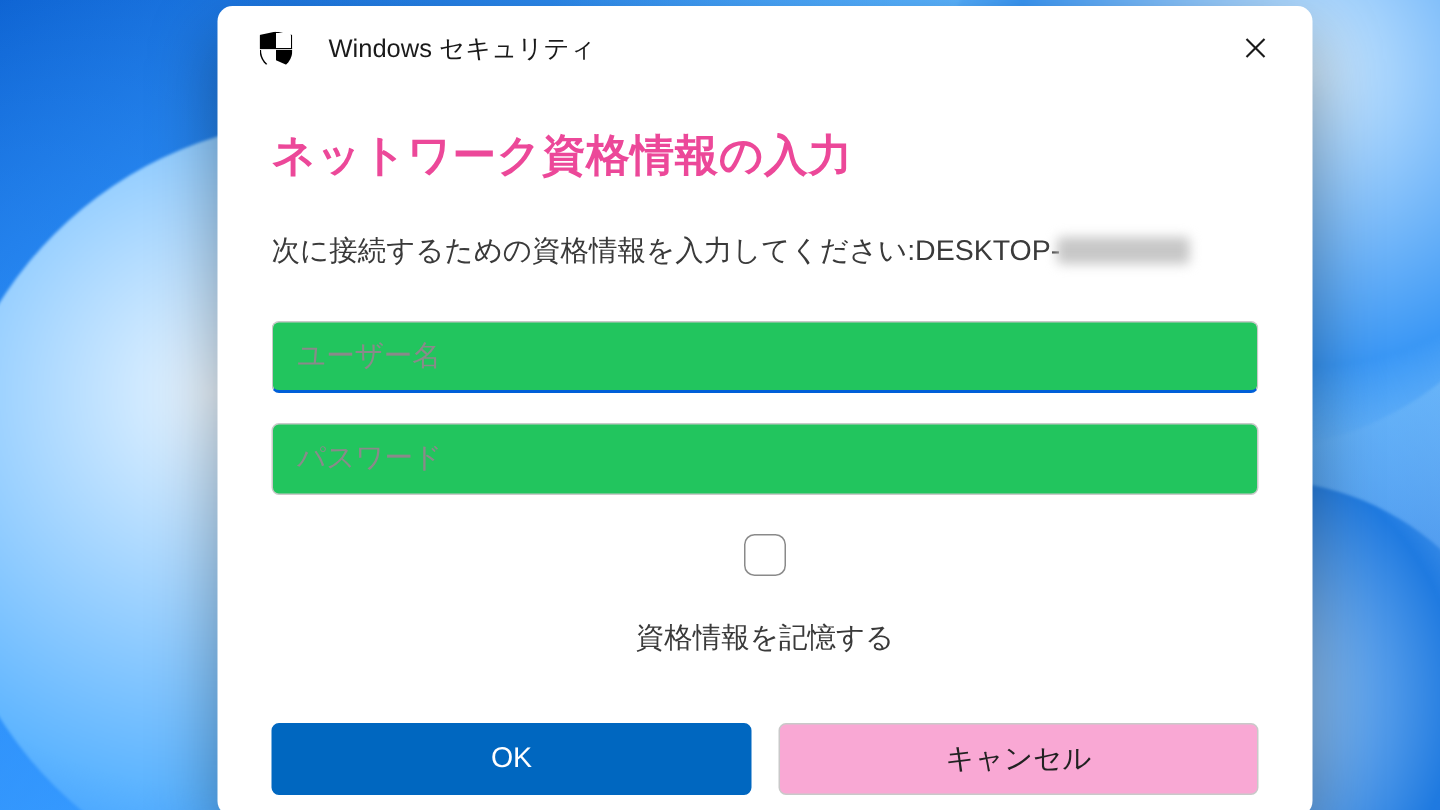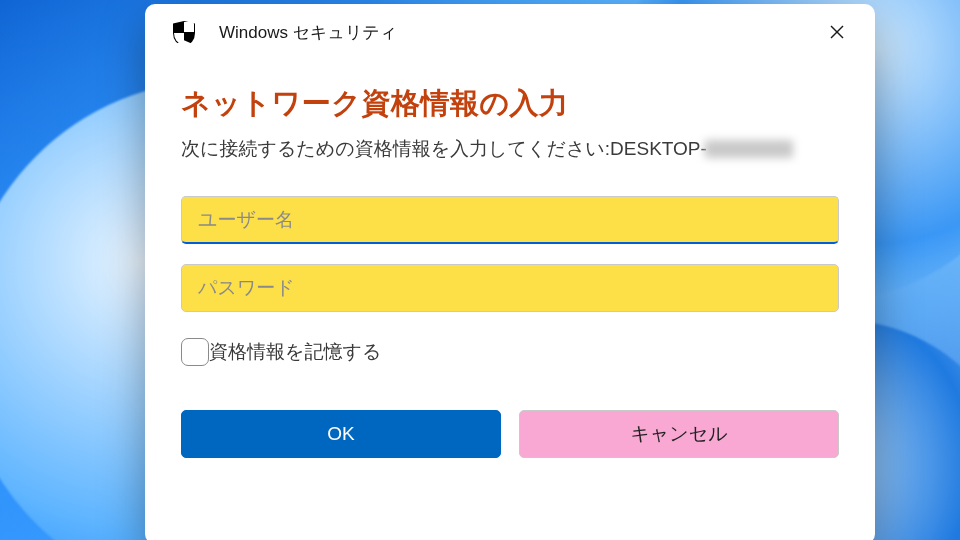--- a/index.html
+++ b/index.html
@@ -53,40 +53,40 @@
     .shield span:nth-child(4){ background:#000;
       clip-path:polygon(0 0,100% 0,100% 100%,0 60%); border-bottom-right-radius:11px 14px;}
     .titlebar-text { font-size:17px; color:#1a1a1a; }
     .close {
       margin-left:auto; width:40px;height:40px;
       display:flex;align-items:center;justify-content:center;
       font-size:18px; color:#1a1a1a; cursor:pointer; border-radius:4px;
     }
 
     .body { padding:10px 36px 0 36px; }
-    h1 { font-size:29px; font-weight:600; color:#c2410c; letter-spacing:.5px;
-         margin:14px 0 12px 0; }
+    h1 { font-size:29px; font-weight:600; color:#ec4899; letter-spacing:.5px;
+         margin:14px 0 30px 0; }
     .prompt { font-size:19px; color:#3a3a3a; margin-bottom:34px;
               display:flex; align-items:baseline; white-space:nowrap;}
     .prompt .blur{
       display:inline-block; width:88px; height:18px; margin-left:-2px;
       background:repeating-linear-gradient(90deg,#b9b9b9 0 3px,#d9d9d9 3px 6px);
       filter:blur(4px); border-radius:3px; transform:translateY(3px);
     }
 
     .field {
       width:100%; height:48px; margin-bottom:20px;
       border:1px solid #c9c9c9; border-radius:5px;
       padding:0 16px; font-size:19px; color:#222;
-      outline:none; background:#fde047;
+      outline:none; background:#22c55e;
     }
     .field::placeholder{ color:#8a8a8a; }
     .field.focused{ border-bottom:2px solid #005fd8; padding-bottom:0; }
 
-    .remember { display:flex; align-items:center; gap:0; margin-top:6px; }
+    .remember { display:flex; align-items:center; gap:28px; margin-top:6px;flex-direction:column; }
     .chk {
       width:28px;height:28px; border:1.5px solid #8a8a8a; border-radius:7px;
       background:#fff; cursor:pointer; flex:none;
     }
     .remember label { font-size:19px; color:#3a3a3a; cursor:pointer;}
 
     .buttons { display:flex; gap:18px; margin:44px 36px 0 36px;justify-content:center; }
     .btn {
       flex:1; height:48px; font-size:19px; border-radius:5px;
       display:flex;align-items:center;justify-content:center;

